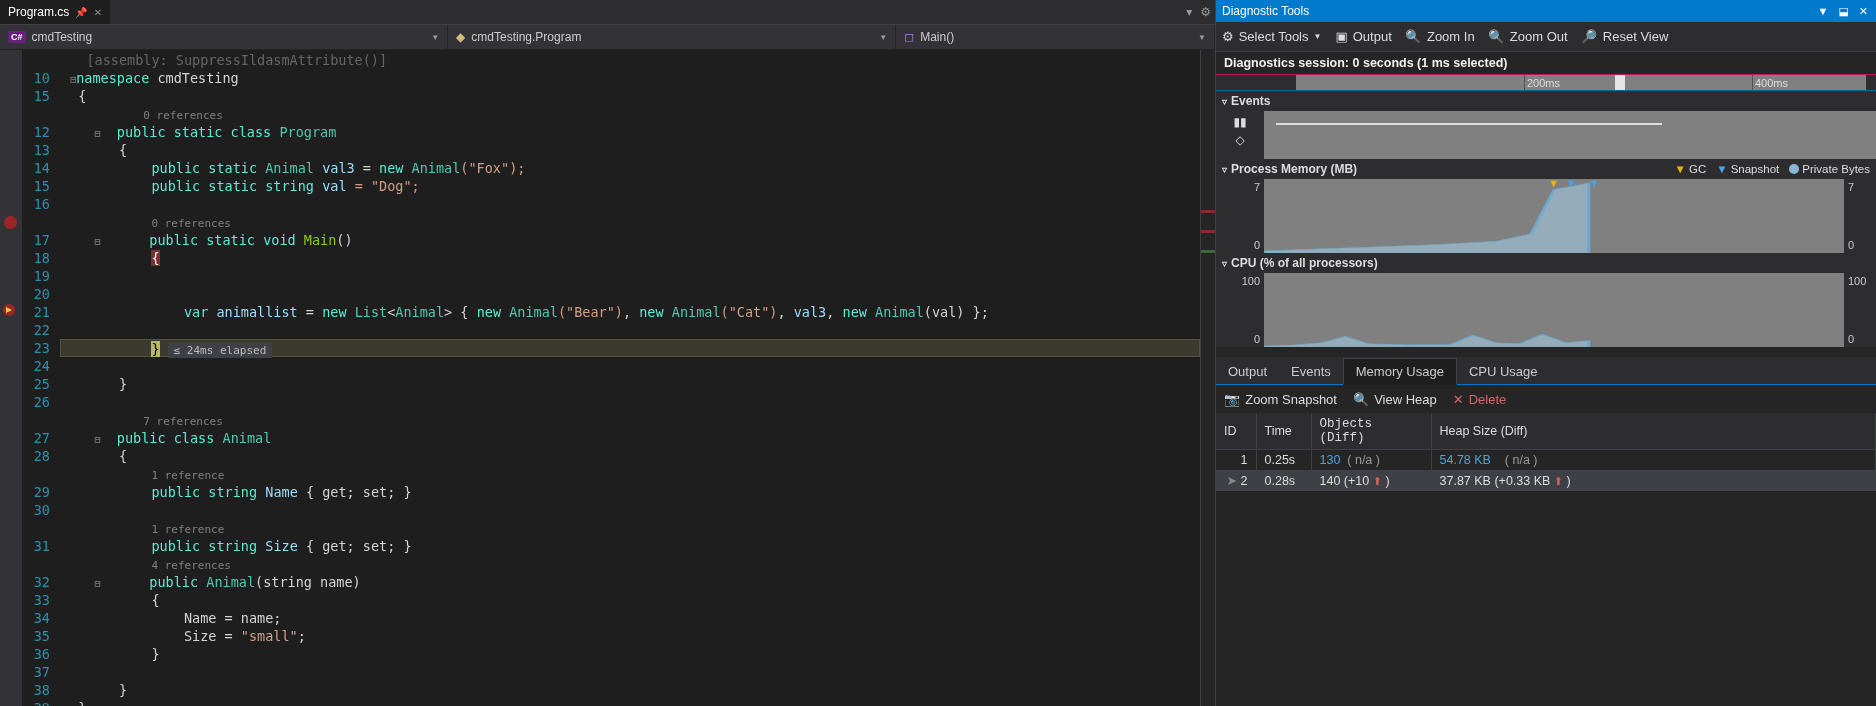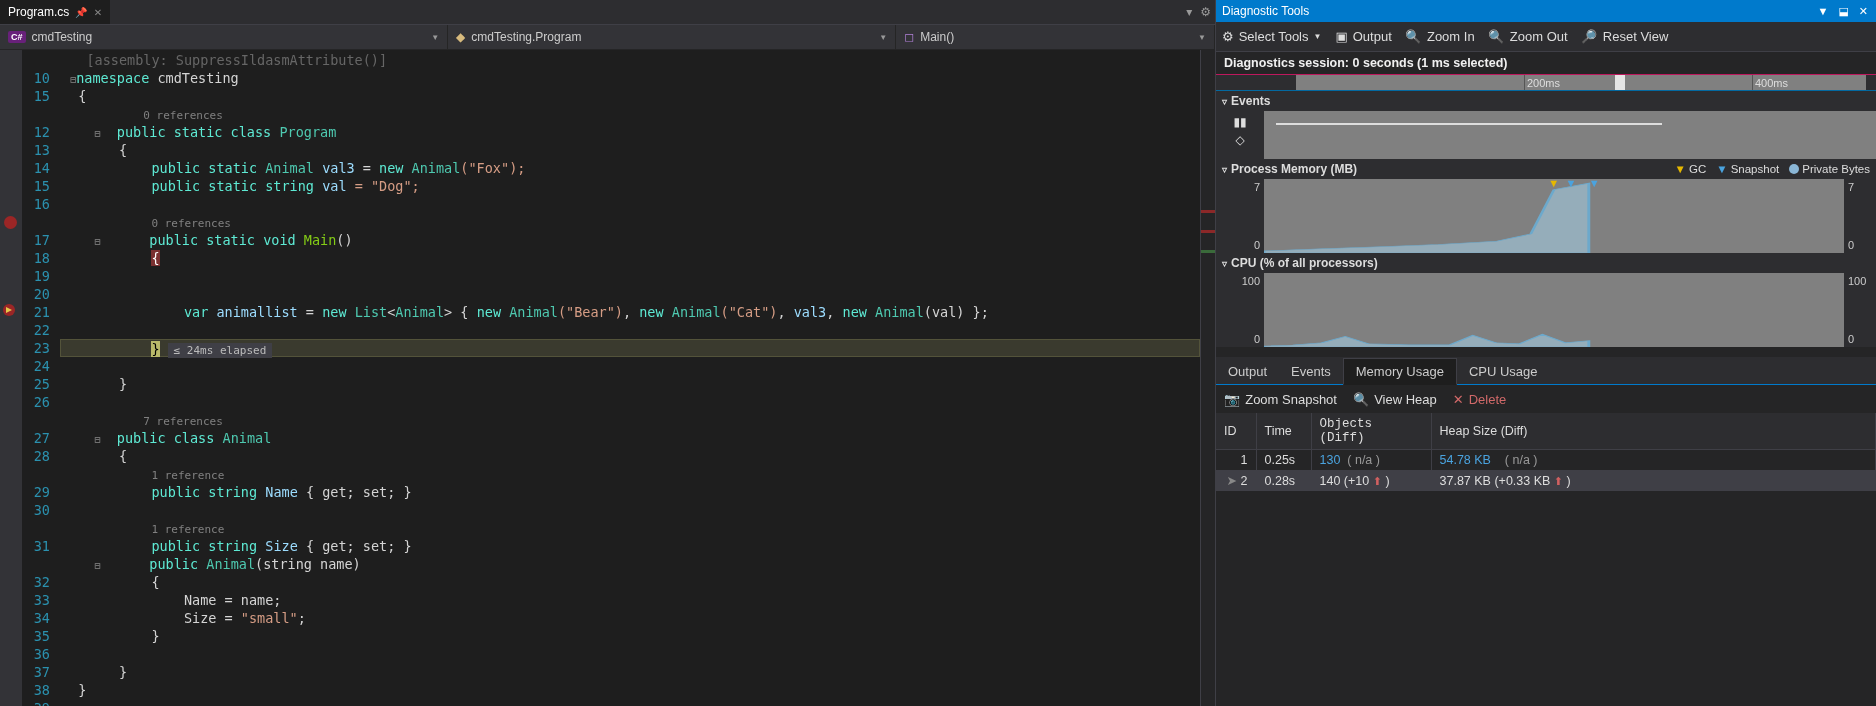--- a/index.html
+++ b/index.html
@@ -209,20 +209,21 @@
 <div class="code-line">       }</div>
 <div class="code-line"> </div>
 <div class="code-line">          <span class="dim">7 references</span></div>
 <div class="code-line">    <span style="color:#888;font-size:10px;">⊟</span>  <span class="kw">public class</span> <span class="type">Animal</span></div>
 <div class="code-line">       {</div>
 <div class="code-line">           <span class="dim">1 reference</span></div>
 <div class="code-line">           <span class="kw">public</span> <span class="kw">string</span> <span class="var">Name</span><span> { get; set; }</span></div>
 <div class="code-line"> </div>
 <div class="code-line">           <span class="dim">1 reference</span></div>
 <div class="code-line">           <span class="kw">public</span> <span class="kw">string</span> <span class="var">Size</span><span> { get; set; }</span></div>
+<div class="code-line">           <span class="dim">4 references</span></div>
 <div class="code-line">    <span style="color:#888;font-size:10px;">⊟</span>      <span class="kw">public</span> <span class="type">Animal</span><span>(string name)</span></div>
 <div class="code-line">           {</div>
 <div class="code-line">               <span>Name = name;</span></div>
 <div class="code-line">               <span>Size = </span><span class="str">"small"</span>;</div>
 <div class="code-line">           }</div>
 <div class="code-line"> </div>
 <div class="code-line">       }</div>
 <div class="code-line">  }</div>
     </div>
 

